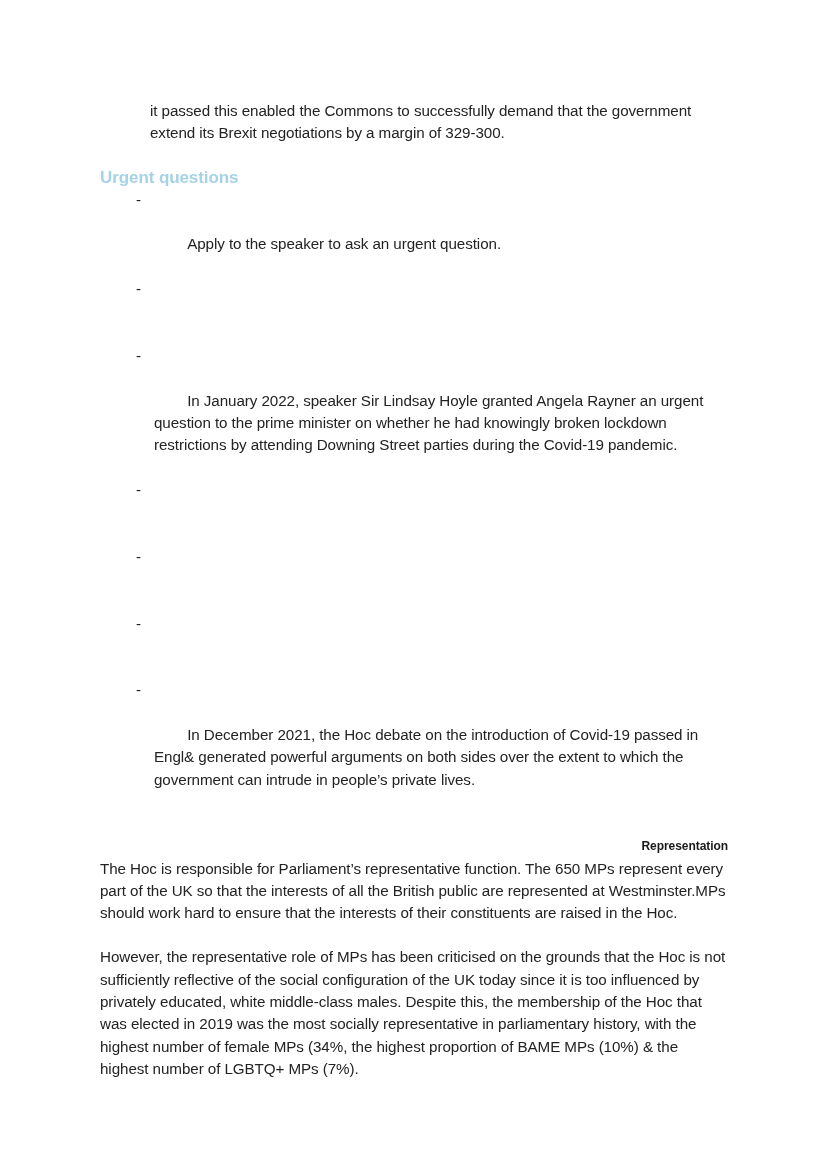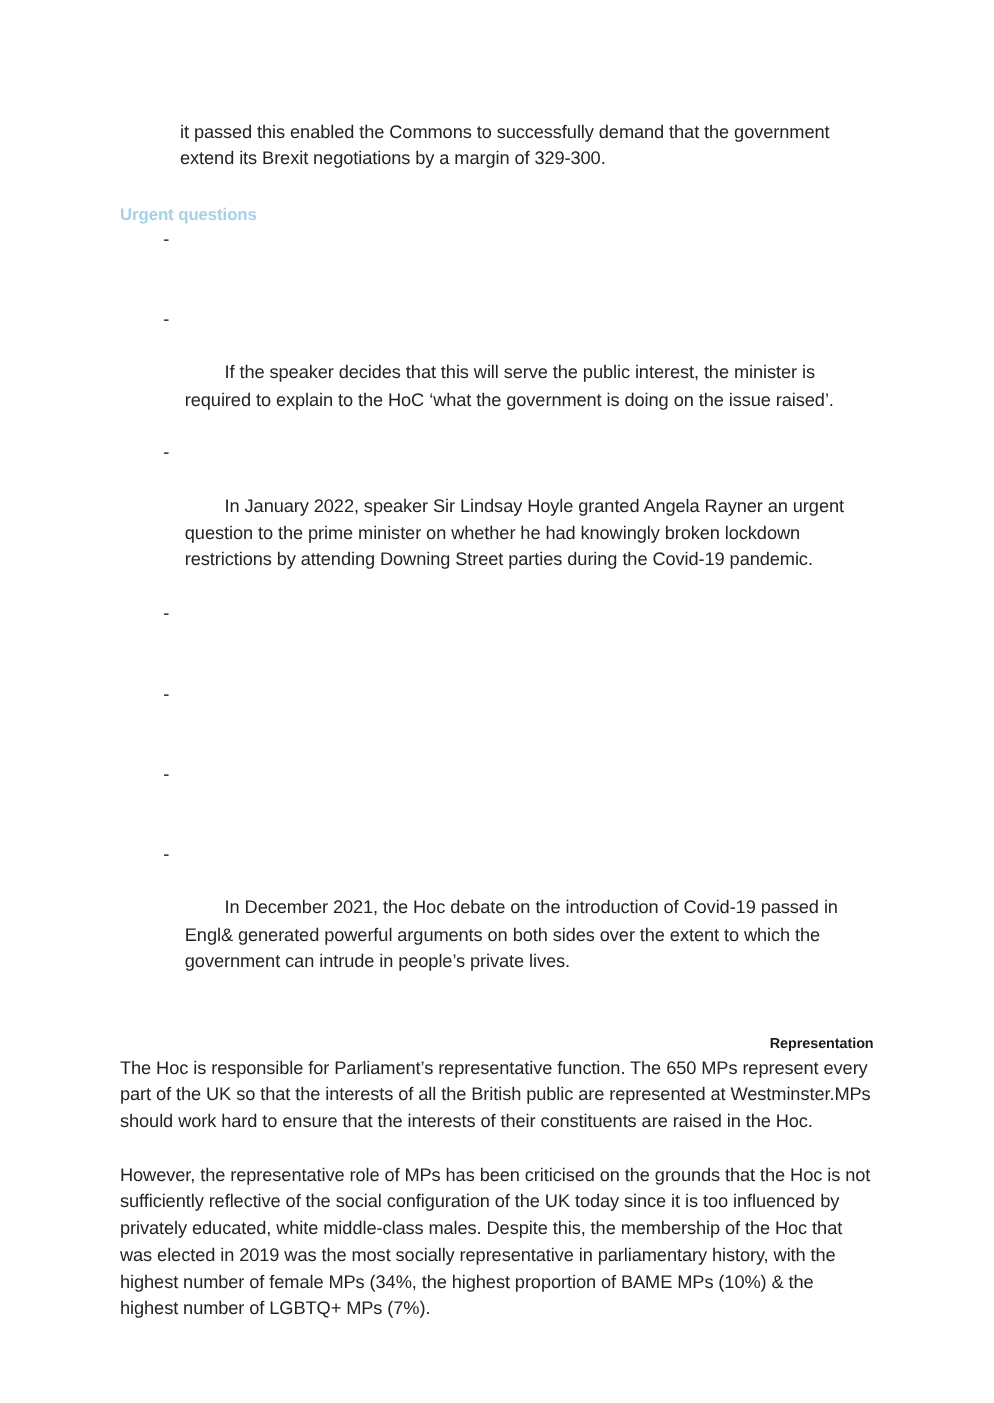--- a/index.html
+++ b/index.html
@@ -42,21 +42,21 @@
     margin-left: 50px;
     width: 578px;
   }
 
   .spacer {
     height: 22px;
   }
 
   
   .heading-blue {
-    font-size: 14px;
+    font-size: 17px;
     line-height: 22.3px;
     font-weight: bold;
     color: #a5d2e6;
     margin: 0;
     letter-spacing: -0.005em;
   }
 
   .heading-right {
     font-size: 12px;
     line-height: 22.3px;
@@ -101,24 +101,24 @@
 
     <p class="para indented">it passed this enabled the Commons to successfully demand that the government extend its Brexit negotiations by a margin of 329-300.</p>
 
     <div class="spacer"></div>
 
     <h2 class="heading-blue">Urgent questions</h2>
 
     <ul class="dash-list">
       <li class="dash-item">
         <span class="dash-marker">-</span>
+        <span>Apply to the speaker to ask an urgent question.</span>
       </li>
       <li class="dash-item">
         <span class="dash-marker">-</span>
-        <span>If the speaker decides that this will serve the public interest, the minister is required to explain to the HoC ‘what the government is doing on the issue raised’.</span>
       </li>
       <li class="dash-item">
         <span class="dash-marker">-</span>
         <span>In January 2022, speaker Sir Lindsay Hoyle granted Angela Rayner an urgent question to the prime minister on whether he had knowingly broken lockdown restrictions by attending Downing Street parties during the Covid-19 pandemic.</span>
       </li>
       <li class="dash-item">
         <span class="dash-marker">-</span>
       </li>
       <li class="dash-item">
         <span class="dash-marker">-</span>

